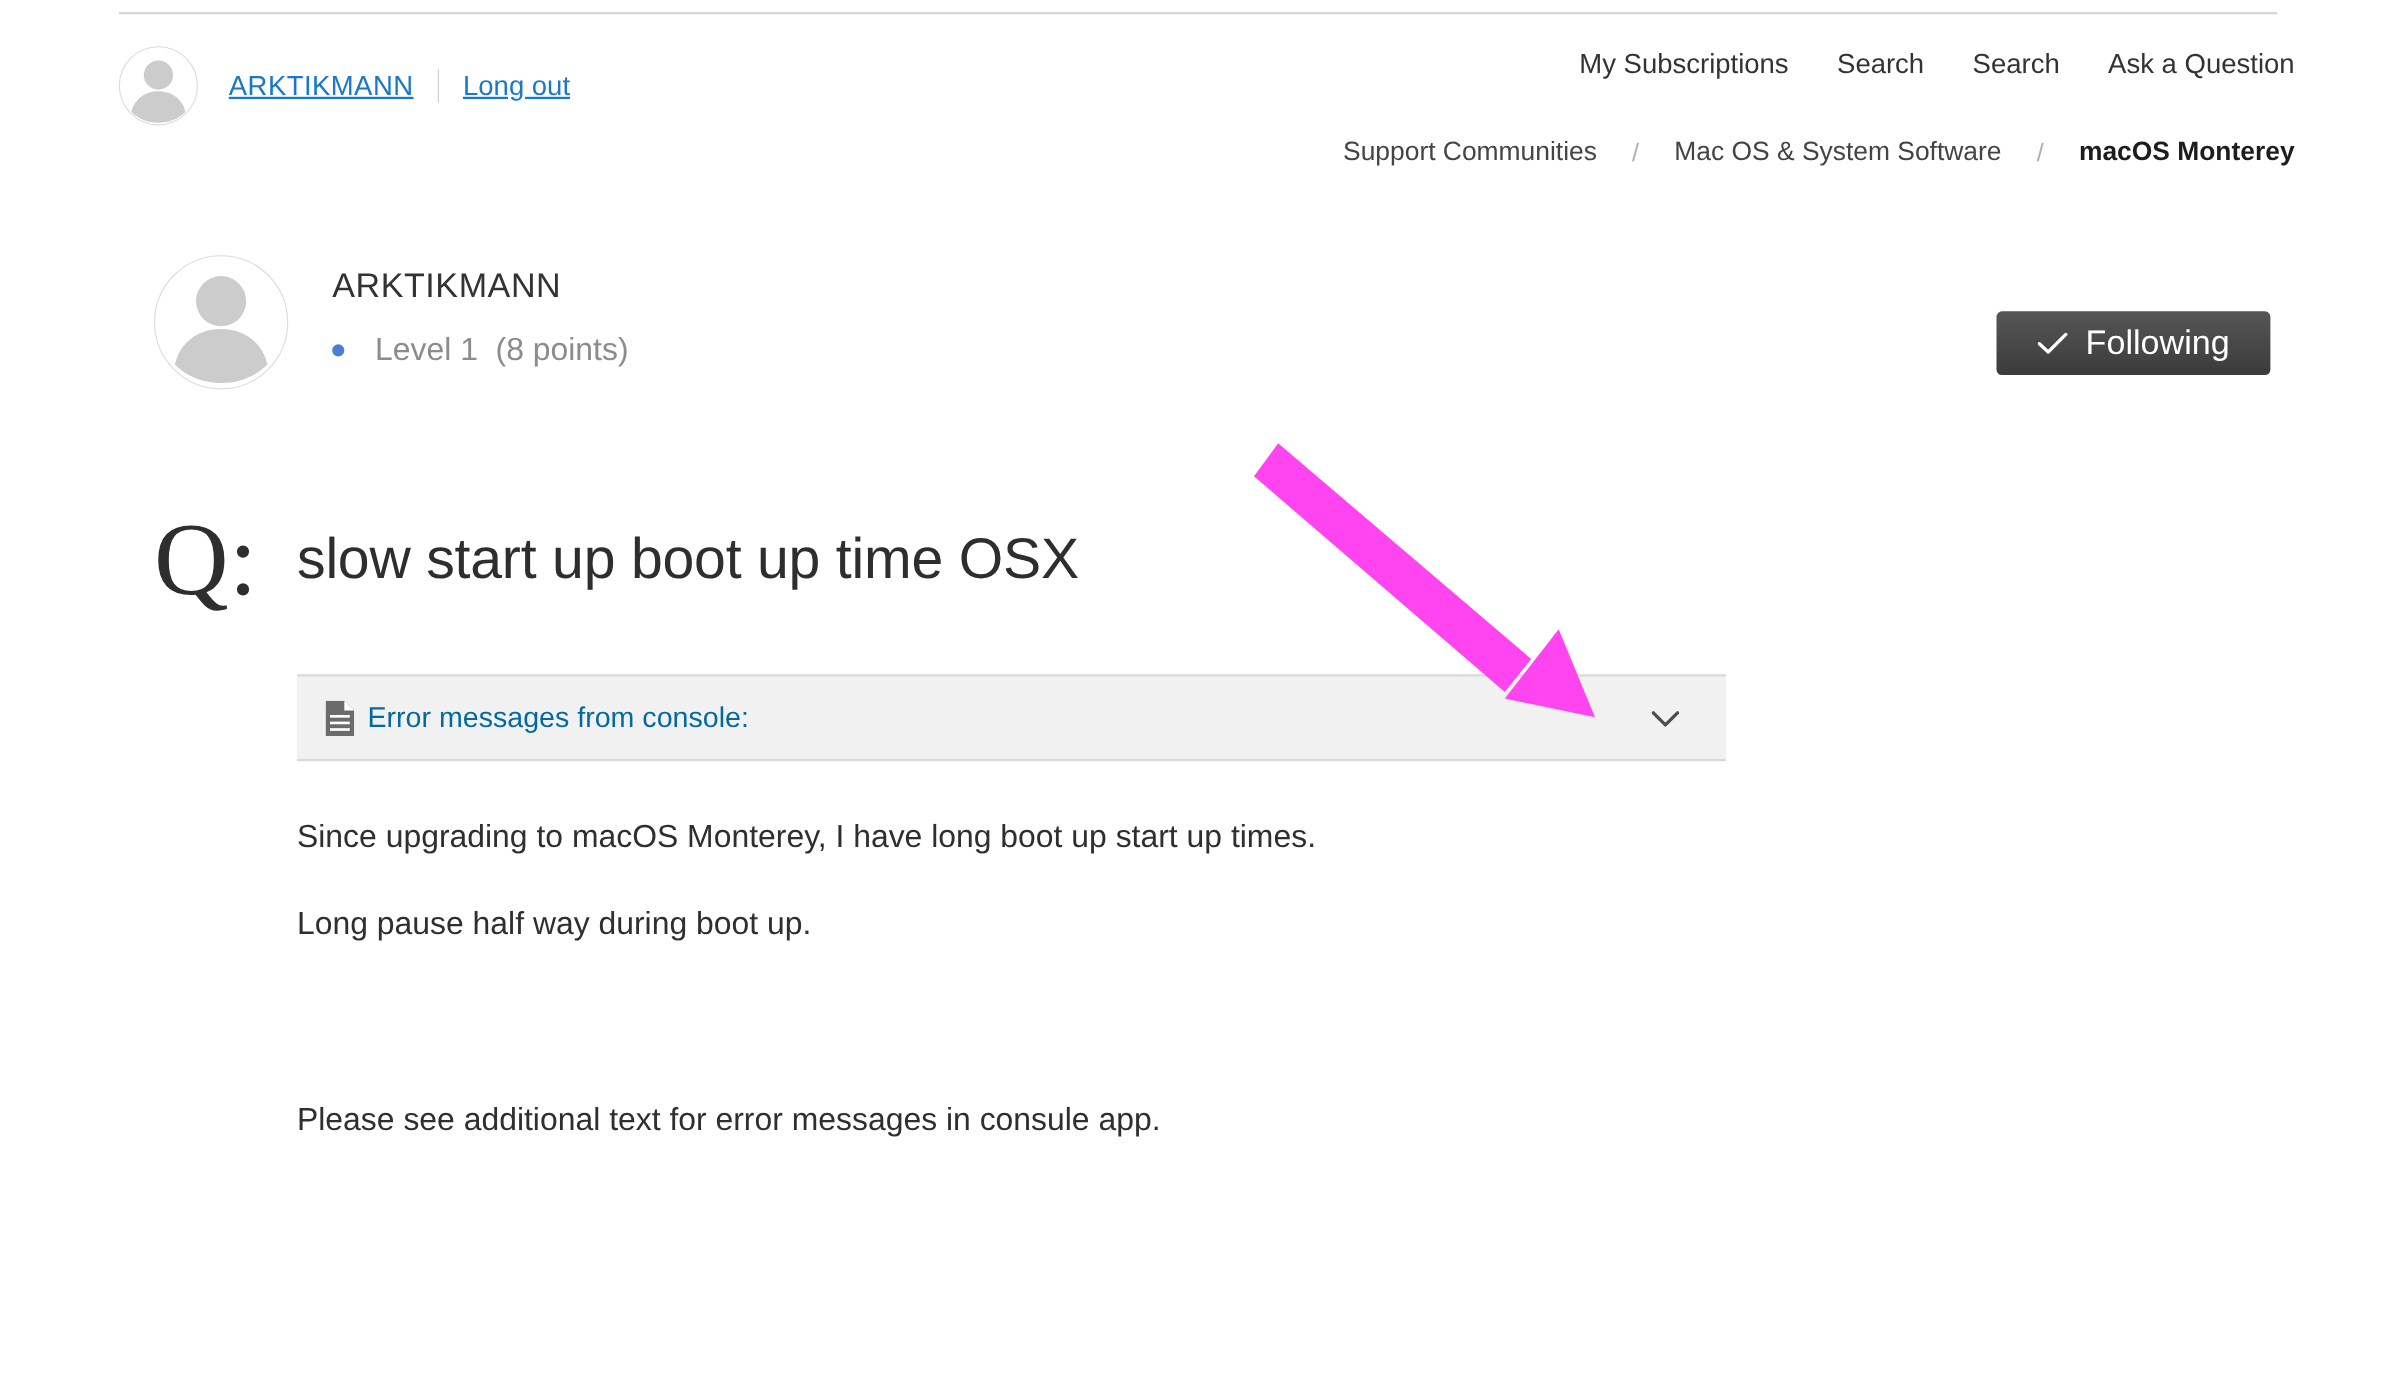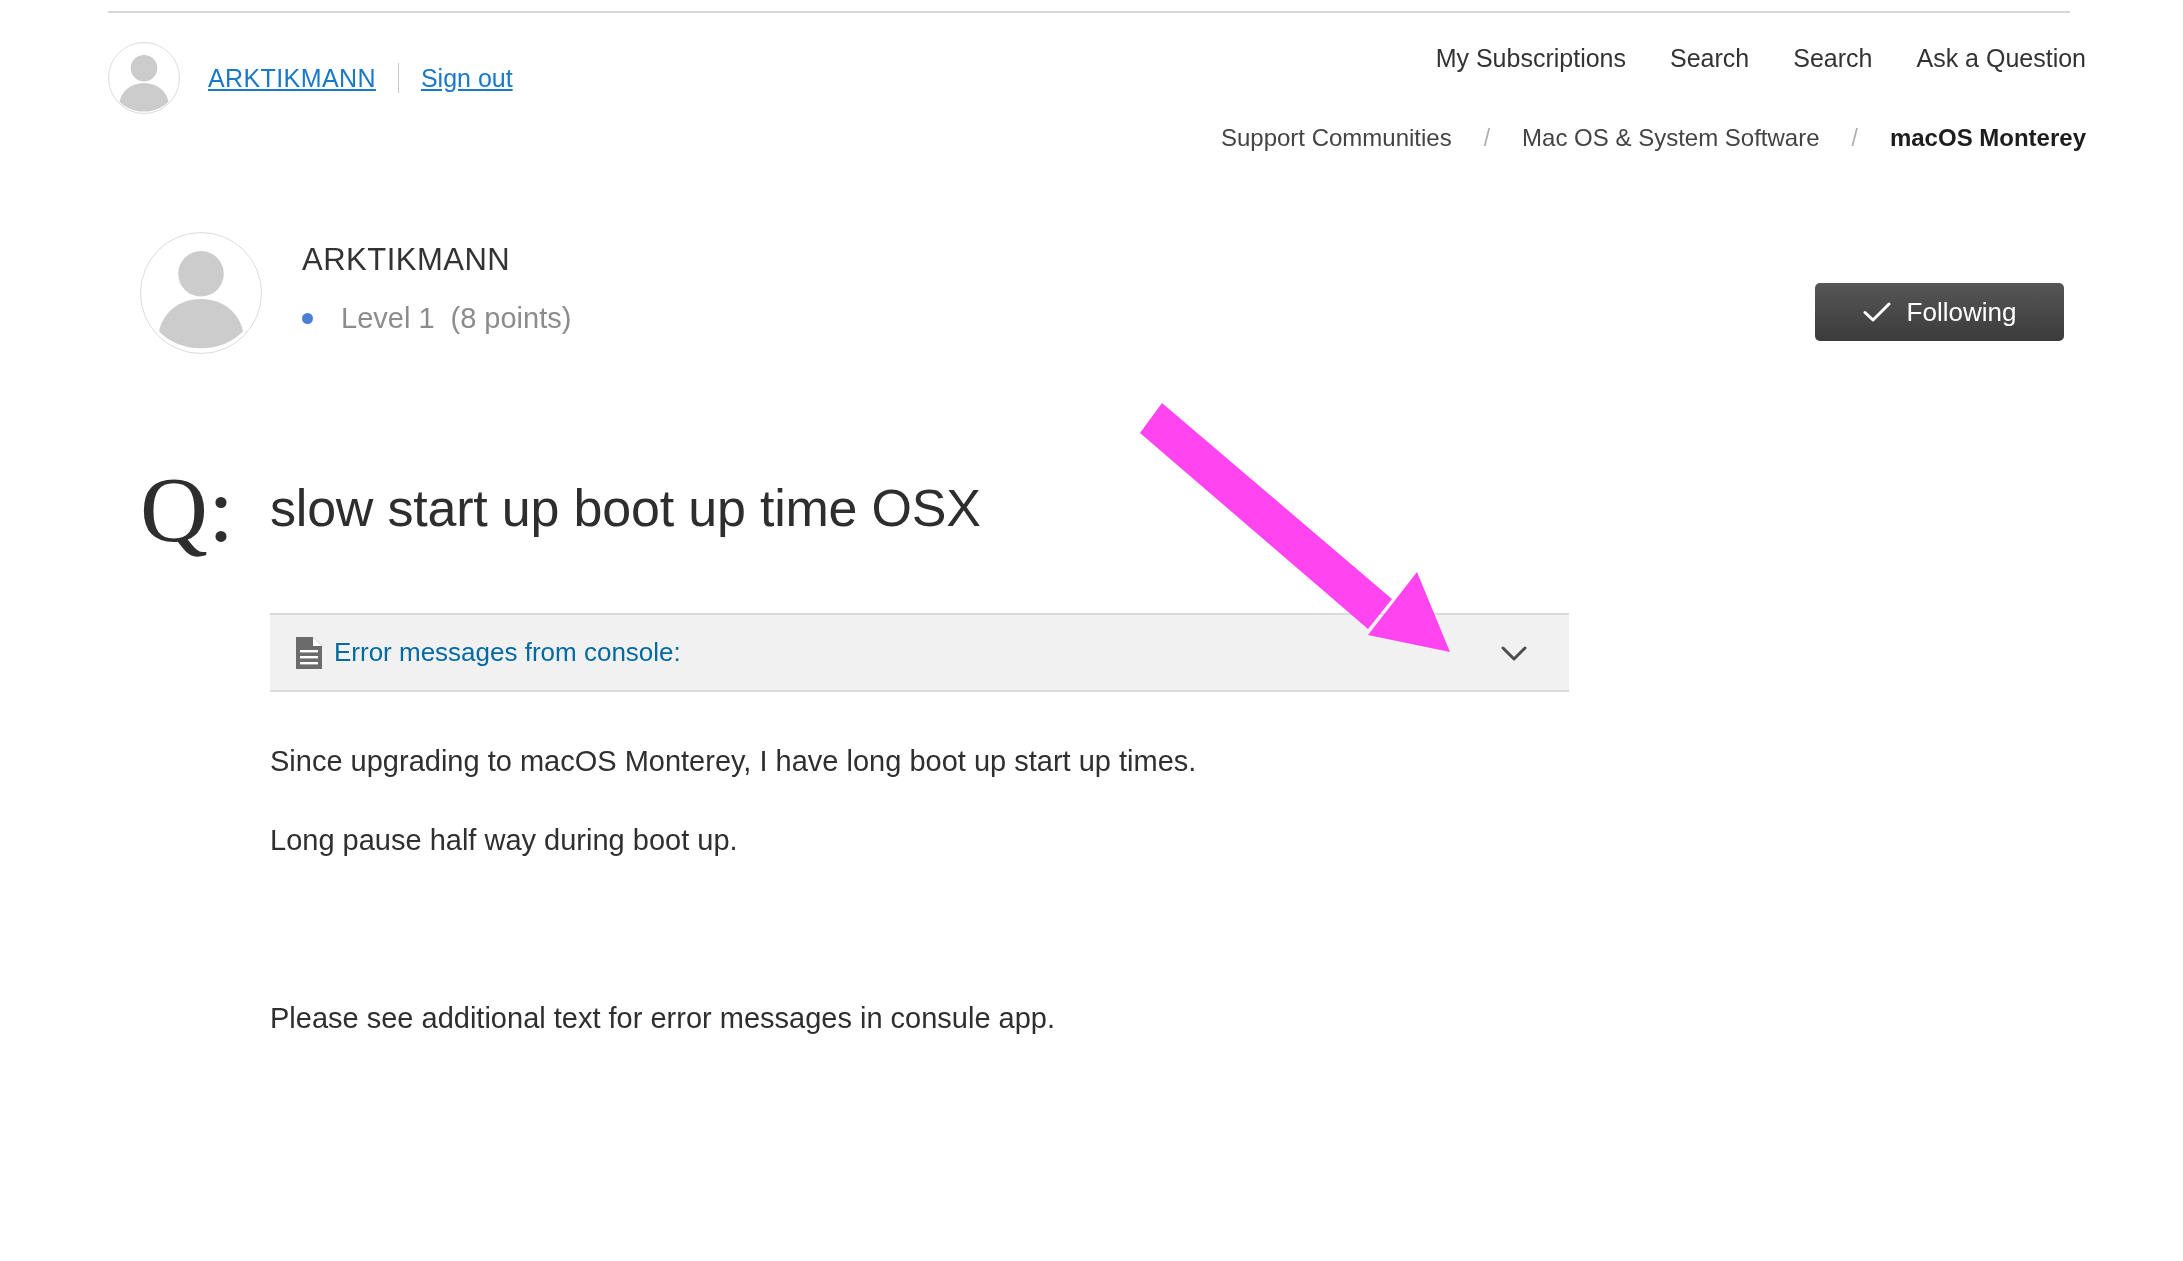--- a/index.html
+++ b/index.html
@@ -149,21 +149,21 @@
   
   .following-btn {
     position: absolute;
     left: 1815px;
     top: 283px;
     width: 249px;
     height: 58px;
     border-radius: 5px;
     background: linear-gradient(180deg, #565656 0%, #3b3b3b 100%);
     color: #ffffff;
-    font-size: 26px;
+    font-size: 31px;
     display: flex;
     align-items: center;
     justify-content: center;
     gap: 16px;
     cursor: pointer;
     border: none;
     font-family: "Liberation Sans", sans-serif;
   }
   .following-btn svg { display: block; }
 
@@ -259,21 +259,21 @@
 
   <div class="user-chip">
     <div class="avatar-sm">
       <svg viewBox="0 0 100 100" xmlns="http://www.w3.org/2000/svg" aria-hidden="true">
         <circle cx="50" cy="36" r="19" fill="#cccccc"></circle>
         <path d="M50 57c-19 0-32 12-35 27 9 9 21 14 35 14s26-5 35-14c-3-15-16-27-35-27z" fill="#cccccc"></path>
       </svg>
     </div>
     <a class="username-link" href="#">ARKTIKMANN</a>
     <span class="chip-sep"></span>
-    <a class="signout-link" href="#">Sign out</a>
+    <a class="signout-link" href="#">Long out</a>
   </div>
 
   <div class="nav-links">
     <span>My Subscriptions</span>
     <span>Search</span>
     <span>Search</span>
     <span>Ask a Question</span>
   </div>
 
   <div class="breadcrumb">

